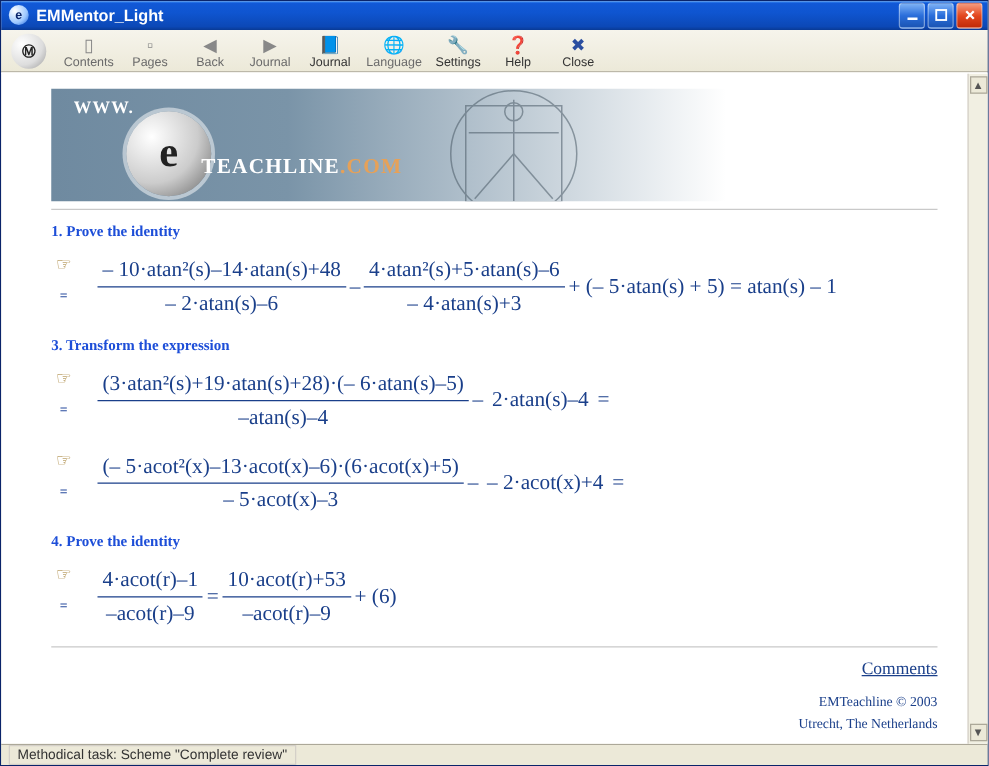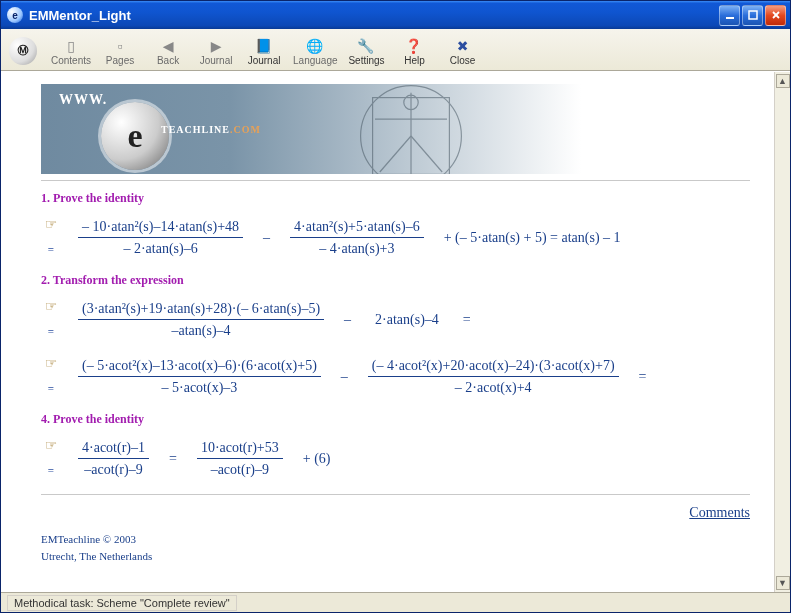--- a/index.html
+++ b/index.html
@@ -125,51 +125,51 @@
   }
   .banner .big-logo {
     position:absolute; left:60px; top:18px;
     width:68px; height:68px; border-radius:50%;
     background: radial-gradient(circle at 30% 30%, #fff, #ccc 55%, #666);
     display:flex; align-items:center; justify-content:center;
     font-size:34px; font-weight:bold; color:#222;
     box-shadow: 0 0 0 3px rgba(255,255,255,0.5);
   }
   .banner .teachline {
-    position:absolute; left:120px; top:40px;
-    color:#fff; font-weight:bold; letter-spacing:1px; font-size:10px;
+    position:absolute; left:120px; top:52px;
+    color:#fff; font-weight:bold; letter-spacing:1px; font-size:17px;
   }
   .banner .teachline .com { color:#e6a158; }
   .banner .vitruvian {
     position:absolute; right:110px; top:-8px;
     width:120px; height:120px;
     opacity:0.55;
   }
   .banner .vitruvian svg { width:100%; height:100%; }
   hr.sec-rule {
     border: none;
     border-top: 1px solid #c9c9c9;
     margin: 6px 0 10px 0;
   }
   .problem { margin-bottom: 14px; }
   .p-head {
     font-weight: bold;
-    color: #a21caf;
+    color: #1d4ed8;
     font-size: 12px;
     margin-bottom: 10px;
   }
   .p-body { display: flex; align-items: flex-start; gap: 14px; }
   .p-icons { display:flex; flex-direction:column; gap:10px; width:20px; align-items:center; }
   .p-icons .hand { color:#a07a2a; font-size:14px; }
   .p-icons .eq { color:#2b4ea0; font-size:11px; font-weight:bold; }
   .math {
     color:#1a3f8a;
     display:flex; align-items:center; flex-wrap:wrap;
-    gap: 17px;
-    font-size: 14px;
+    gap: 0;
+    font-size: 17px;
     white-space: nowrap;
   }
   .frac {
     display:inline-flex; flex-direction:column; align-items:center;
     vertical-align: middle;
     margin: 0 3px;
   }
   .frac .num, .frac .den {
     padding: 0 4px;
     text-align: center;
@@ -180,21 +180,21 @@
   .comments-row {
     text-align: right;
     margin-top: 4px;
   }
   .comments-link {
     color: #1a3f8a;
     text-decoration: underline;
     font-size: 14px;
   }
   .footer-block {
-    text-align: left;
+    text-align: right;
     color: #1a3f8a;
     font-size: 11px;
     margin-top: 10px;
     line-height: 1.5;
   }
   .statusbar {
     height: 20px;
     border-top: 1px solid #aca899;
     background: #ece9d8;
     display:flex; align-items:center;
@@ -317,21 +317,21 @@
             <span class="frac">
                 <span class="num">4·atan²(s)+5·atan(s)–6</span>
                 <span class="den">– 4·atan(s)+3</span>
               </span>
             <span> + (– 5·atan(s) + 5) = atan(s) – 1</span>
           </div>
         </div>
       </div>
 
       <div class="problem">
-        <div class="p-head">2. Transform the expression</div>
+        <div class="p-head">3. Transform the expression</div>
         <div class="p-body">
           <div class="p-icons">
             <span class="hand">☞</span>
             <span class="eq">=</span>
           </div>
           <div class="math">
             <span class="frac">
                 <span class="num">(3·atan²(s)+19·atan(s)+28)·(– 6·atan(s)–5)</span>
                 <span class="den">–atan(s)–4</span>
               </span>
@@ -350,21 +350,20 @@
             <span class="hand">☞</span>
             <span class="eq">=</span>
           </div>
           <div class="math">
             <span class="frac">
                 <span class="num">(– 5·acot²(x)–13·acot(x)–6)·(6·acot(x)+5)</span>
                 <span class="den">– 5·acot(x)–3</span>
               </span>
             <span> – </span>
             <span class="frac">
-                <span class="num">(– 4·acot²(x)+20·acot(x)–24)·(3·acot(x)+7)</span>
                 <span class="den">– 2·acot(x)+4</span>
               </span>
             <span> =</span>
           </div>
         </div>
       </div>
 
       <div class="problem">
         <div class="p-head">4. Prove the identity</div>
         <div class="p-body">

